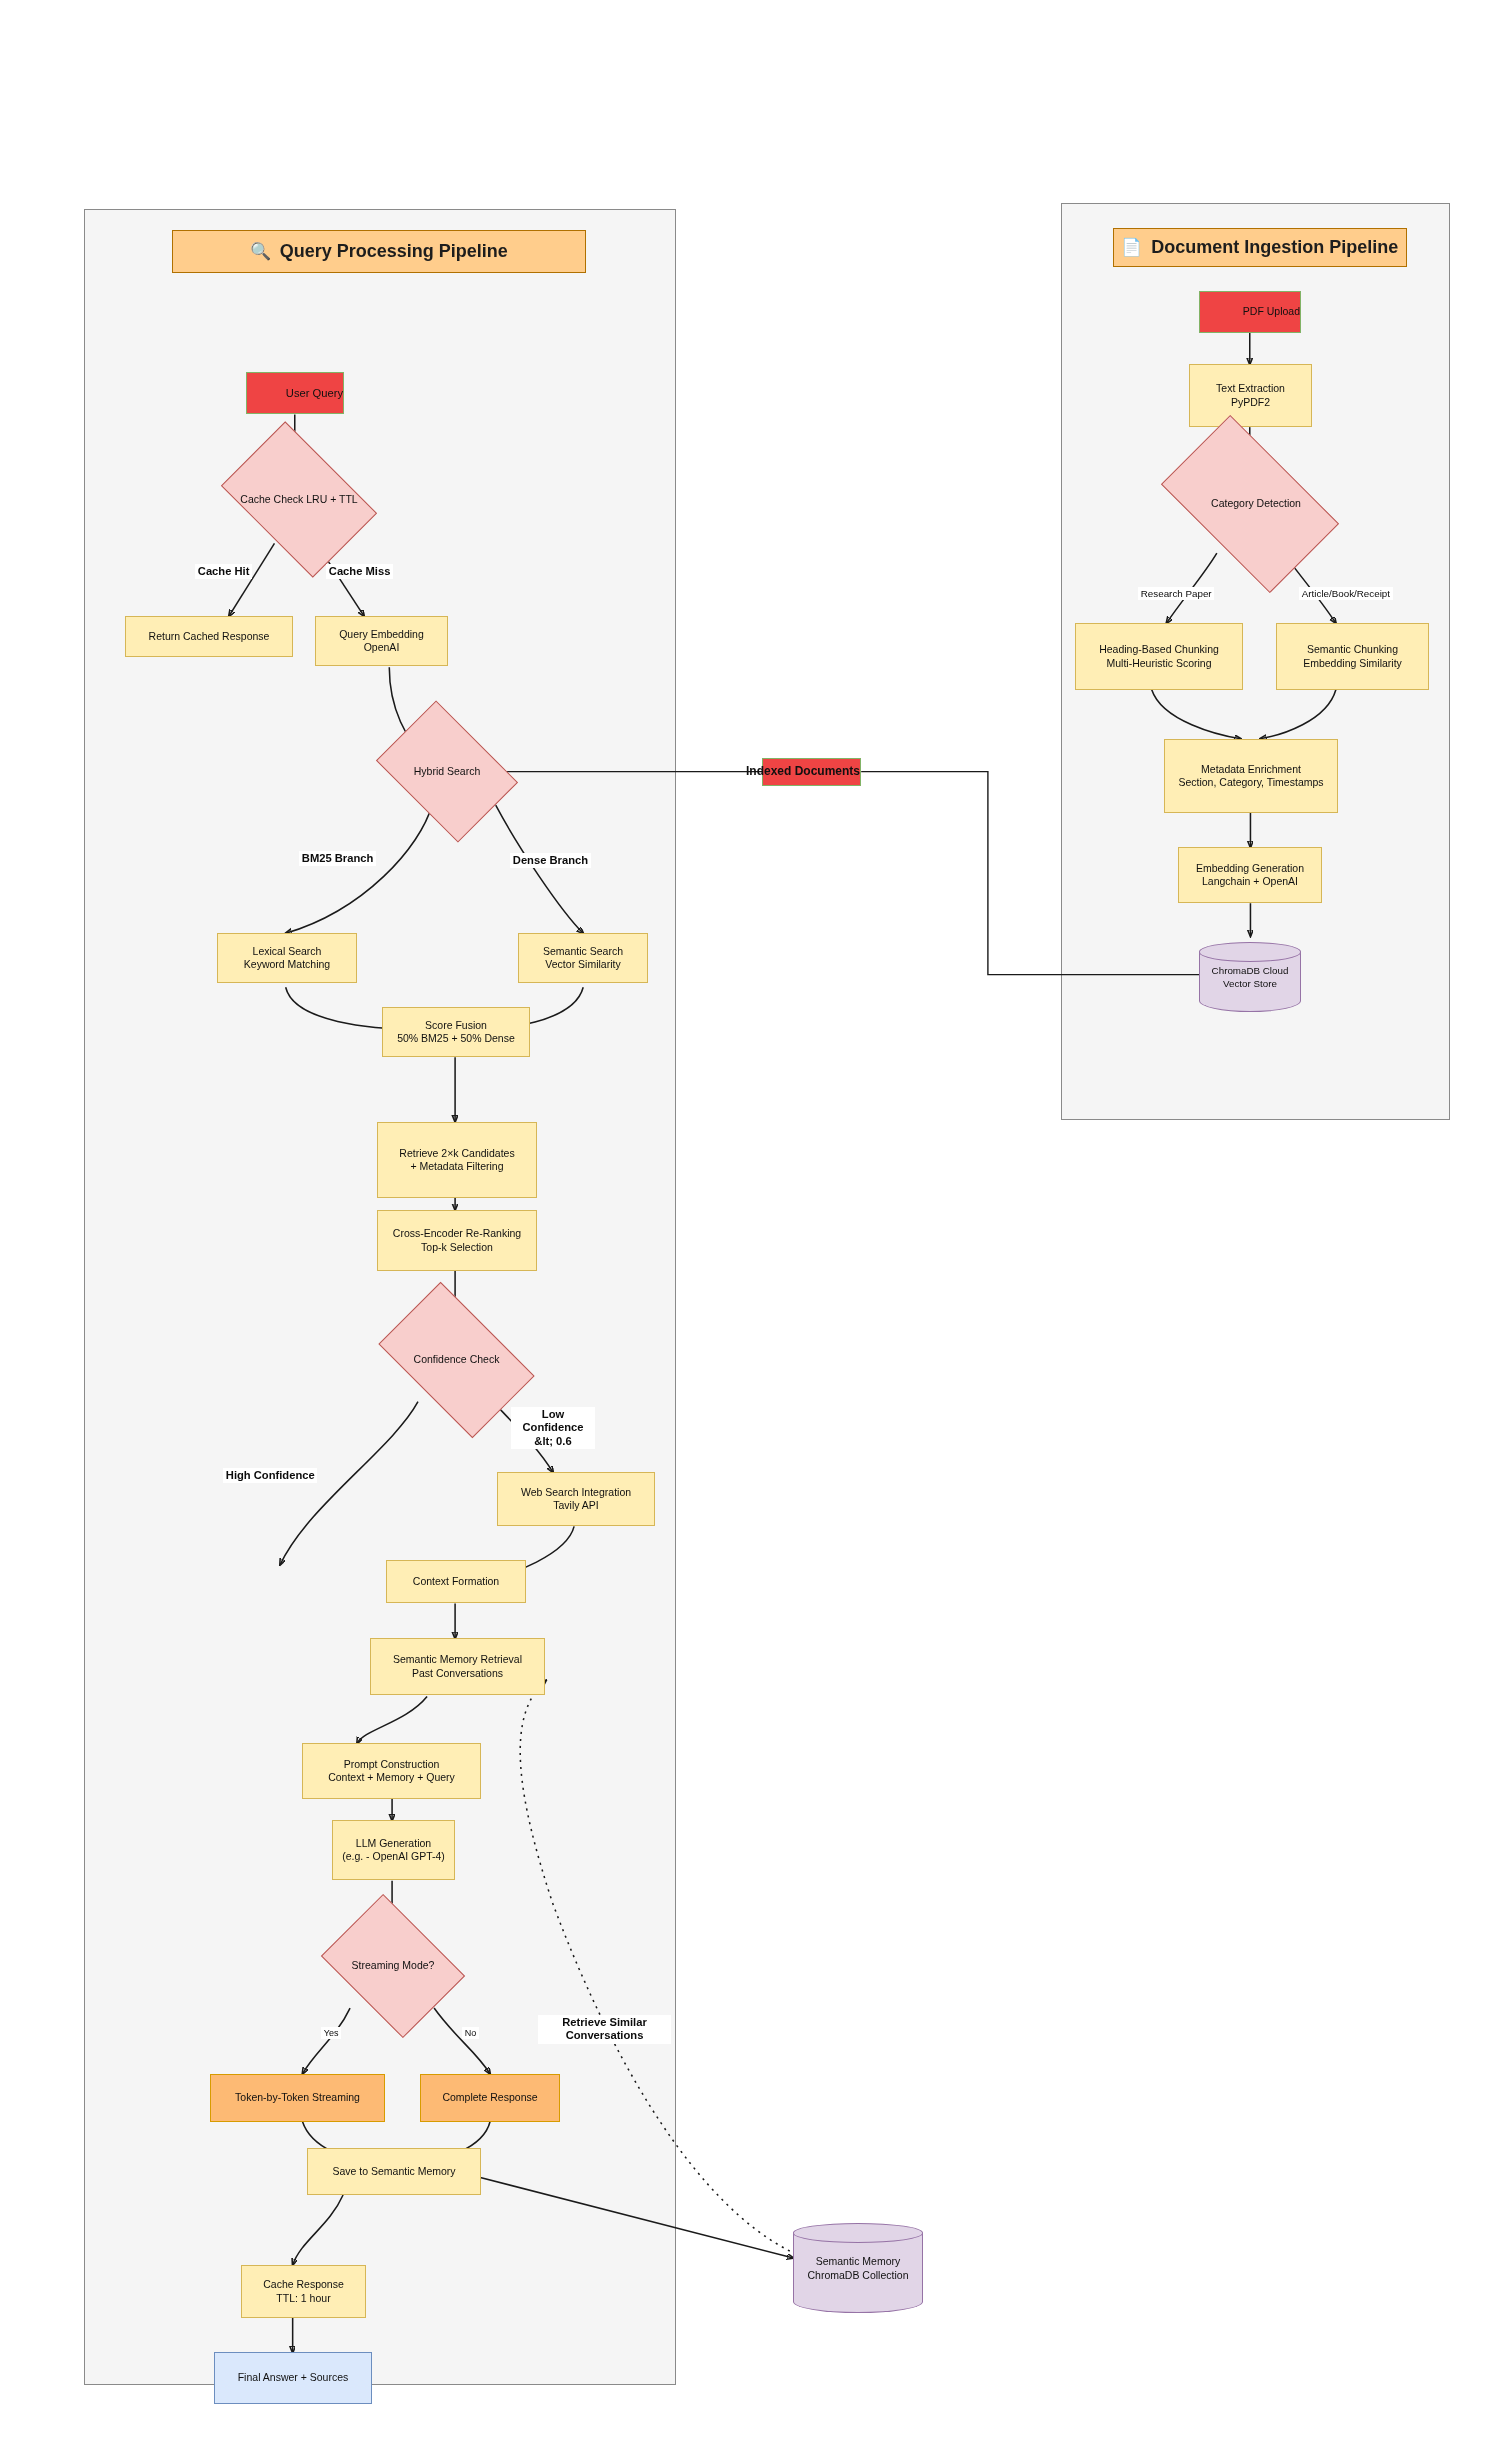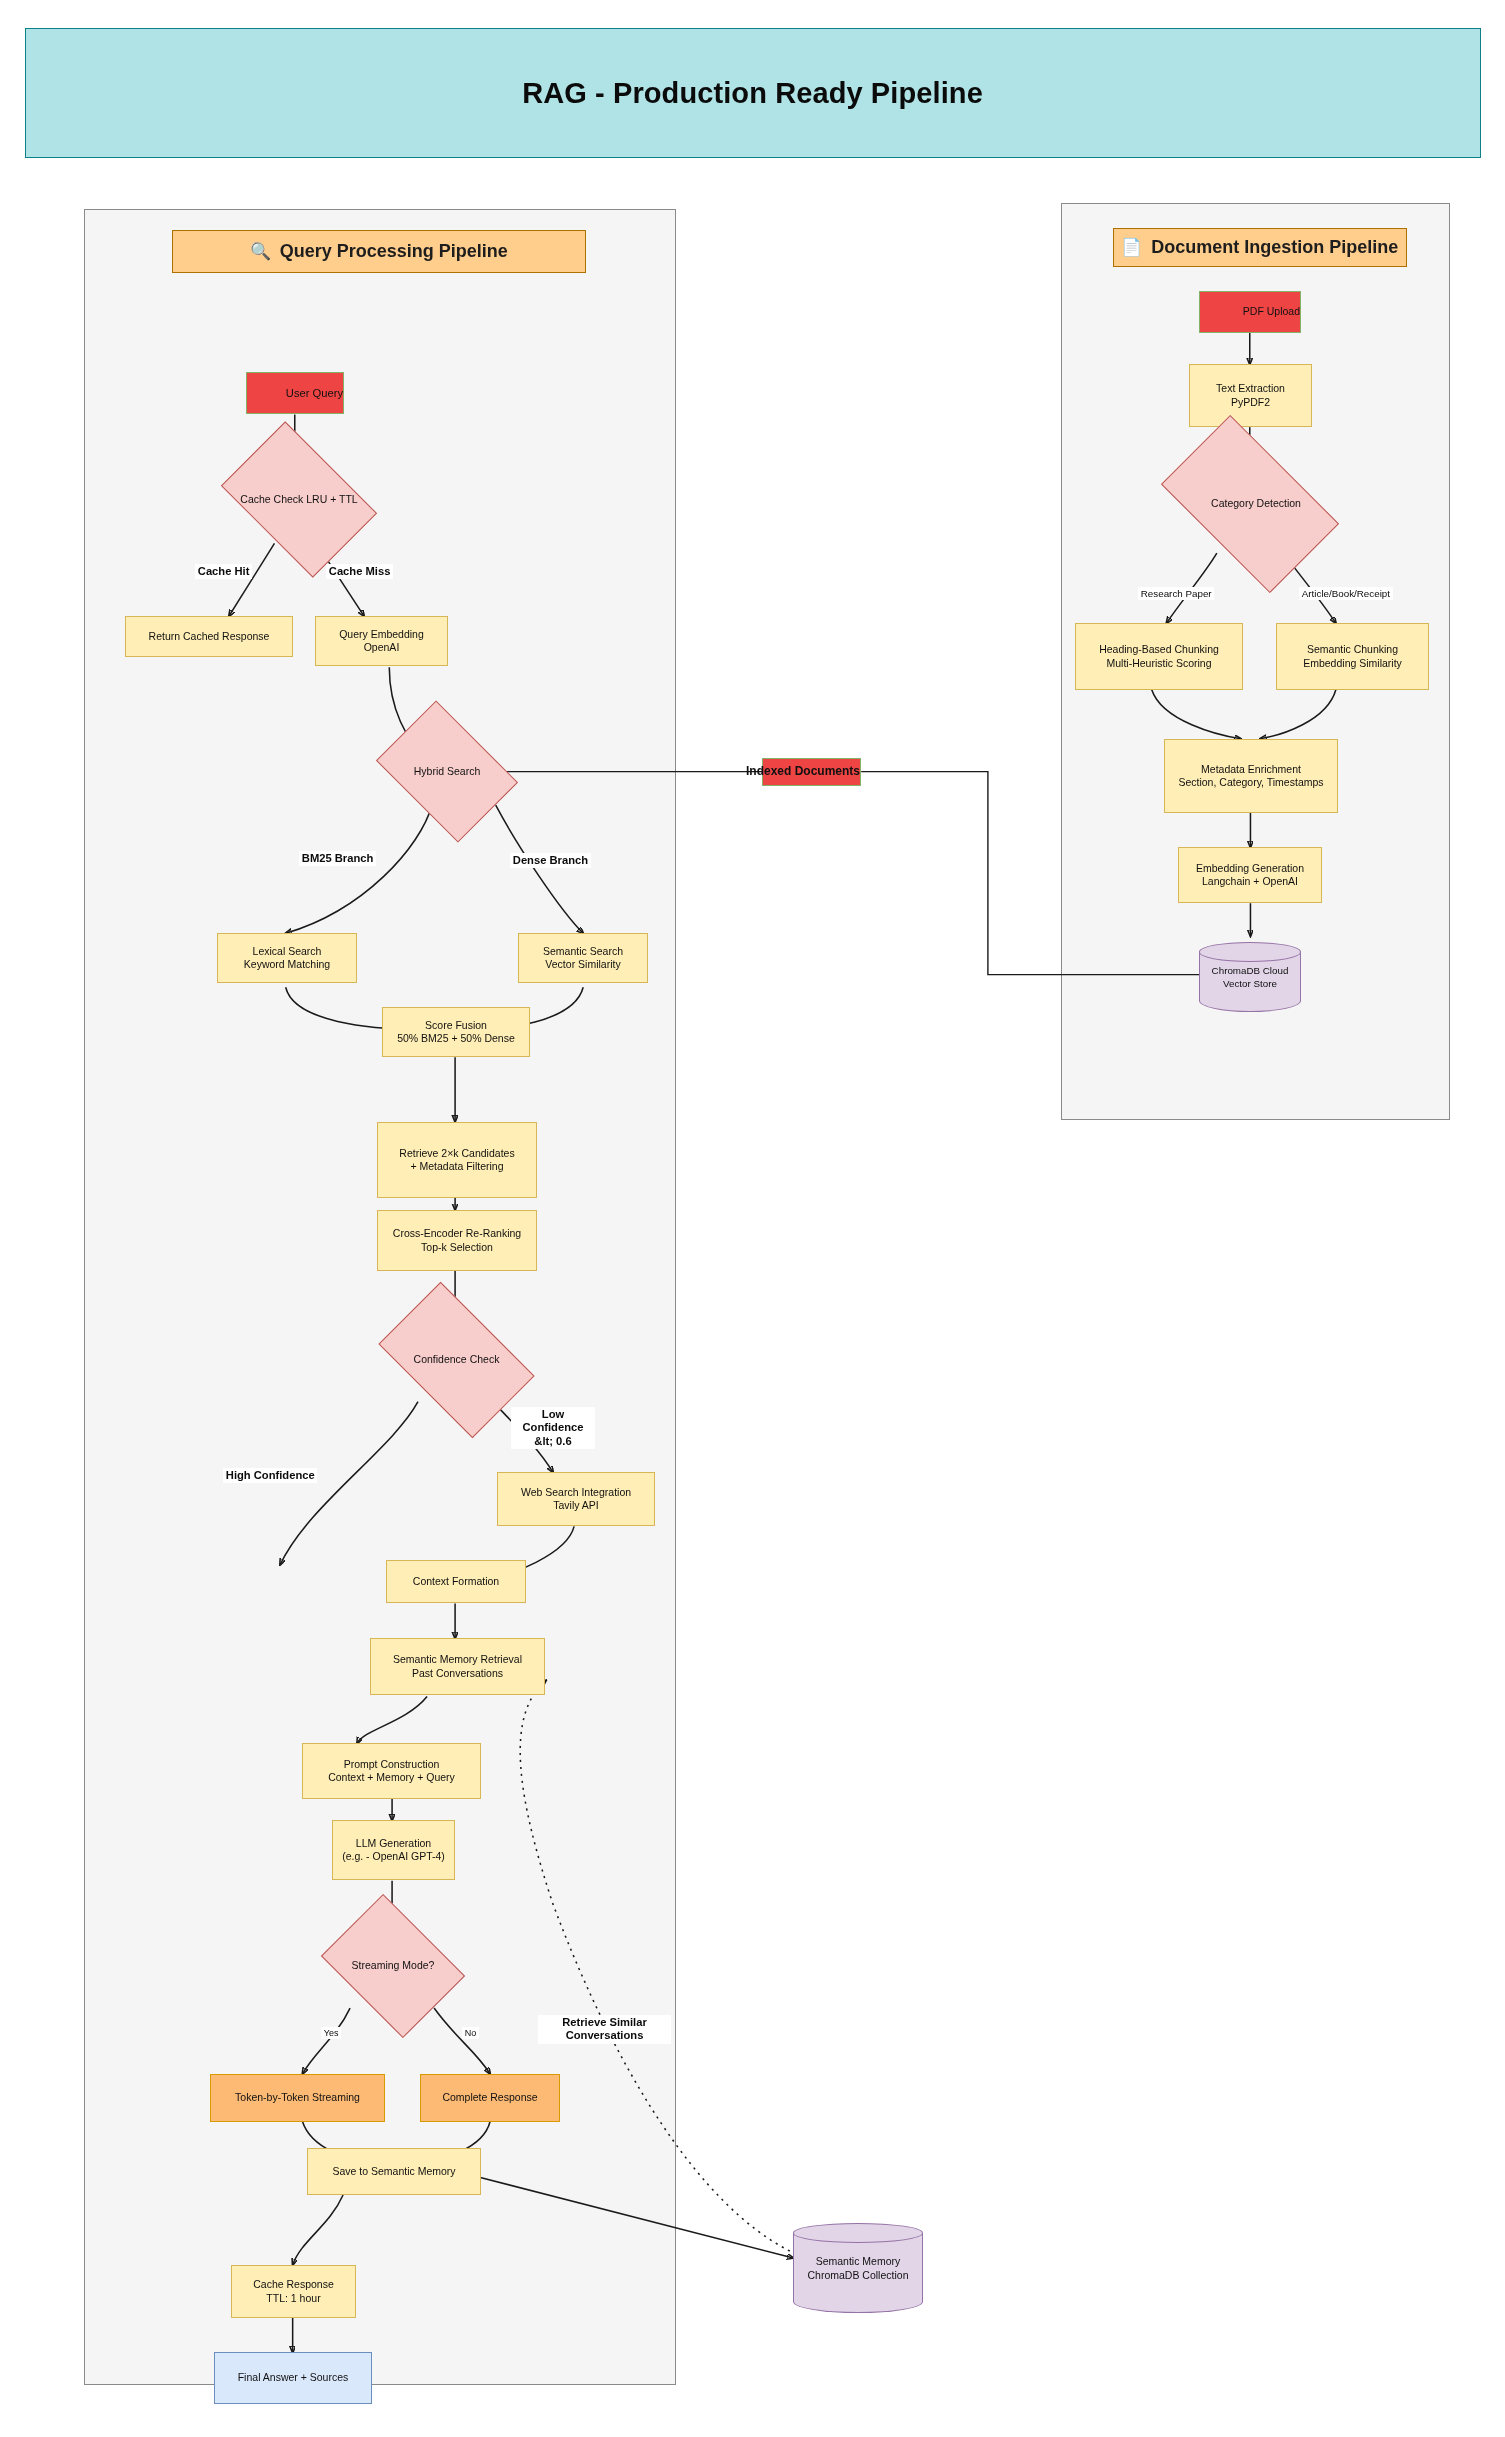--- a/index.html
+++ b/index.html
@@ -79,23 +79,20 @@
   svg.edges{position:absolute;left:0;top:0;width:1506px;height:2438px;overflow:visible;pointer-events:none;}
   svg.edges path,svg.edges line{fill:none;stroke:#1a1a1a;stroke-width:2.2;}
   svg.edges .thin{stroke-width:2;}
   svg.edges .dotted{stroke-dasharray:3 7;stroke-width:2.2;}
 </style>
 </head>
 <body>
 
 <div id="stage">
 
-  <div class="title-banner">
-    <span class="t">RAG - Production Ready Pipeline</span>
-  </div>
 
   <div class="cluster" style="left:84px;top:209px;width:592px;height:2176px;"></div>
   <div class="cluster" style="left:1061px;top:203px;width:389px;height:917px;"></div>
 
   <div class="cluster-title" style="left:172px;top:230px;width:414px;height:43px;">
     <span class="emoji">🔍</span>
     <span>Query Processing Pipeline</span>
   </div>
   <div class="cluster-title" style="left:1113px;top:228px;width:294px;height:39px;">
     <span class="emoji">📄</span>
@@ -248,21 +245,21 @@
   </div>
 
   <div class="node n-orange" style="left:420px;top:2074px;width:140px;height:48px;font-size:10.5px;">
     <span class="ln">Complete Response</span>
   </div>
 
   <div class="node n-yellow" style="left:307px;top:2148px;width:174px;height:47px;font-size:10.5px;">
     <span class="ln">Save to Semantic Memory</span>
   </div>
 
-  <div class="node n-yellow" style="left:231px;top:2265px;width:125px;height:53px;font-size:10.5px;">
+  <div class="node n-yellow" style="left:241px;top:2265px;width:125px;height:53px;font-size:10.5px;">
     <span class="ln">Cache Response</span>
     <span class="ln">TTL: 1 hour</span>
   </div>
 
   <div class="node n-blue" style="left:214px;top:2352px;width:158px;height:52px;font-size:10.5px;">
     <span class="ln">Final Answer + Sources</span>
   </div>
 
   <div class="elabel" style="left:195px;top:564px;font-size:11.2px;font-weight:bold;">Cache Hit</div>
   <div class="elabel" style="left:326px;top:564px;font-size:11.2px;font-weight:bold;">Cache Miss</div>

